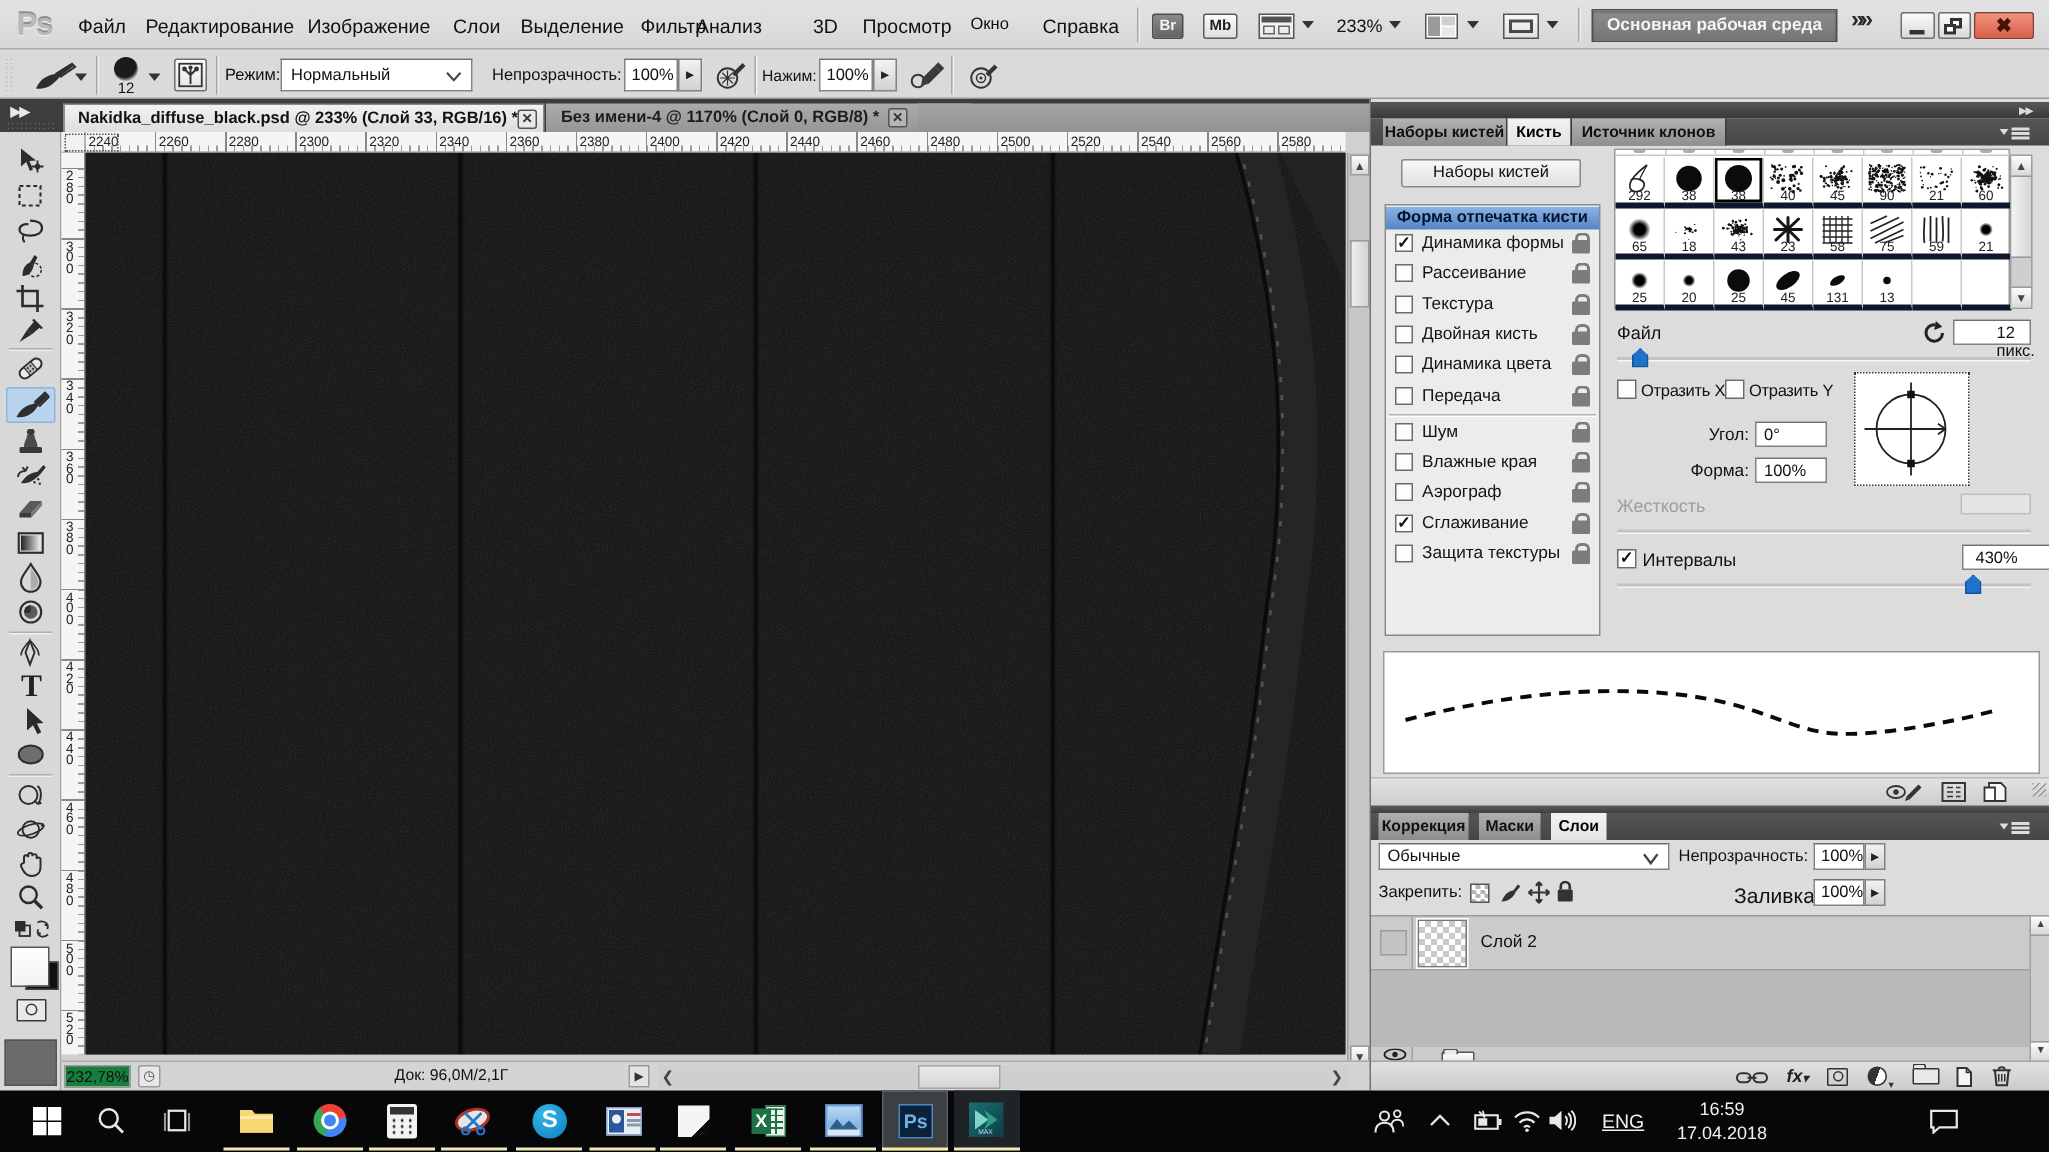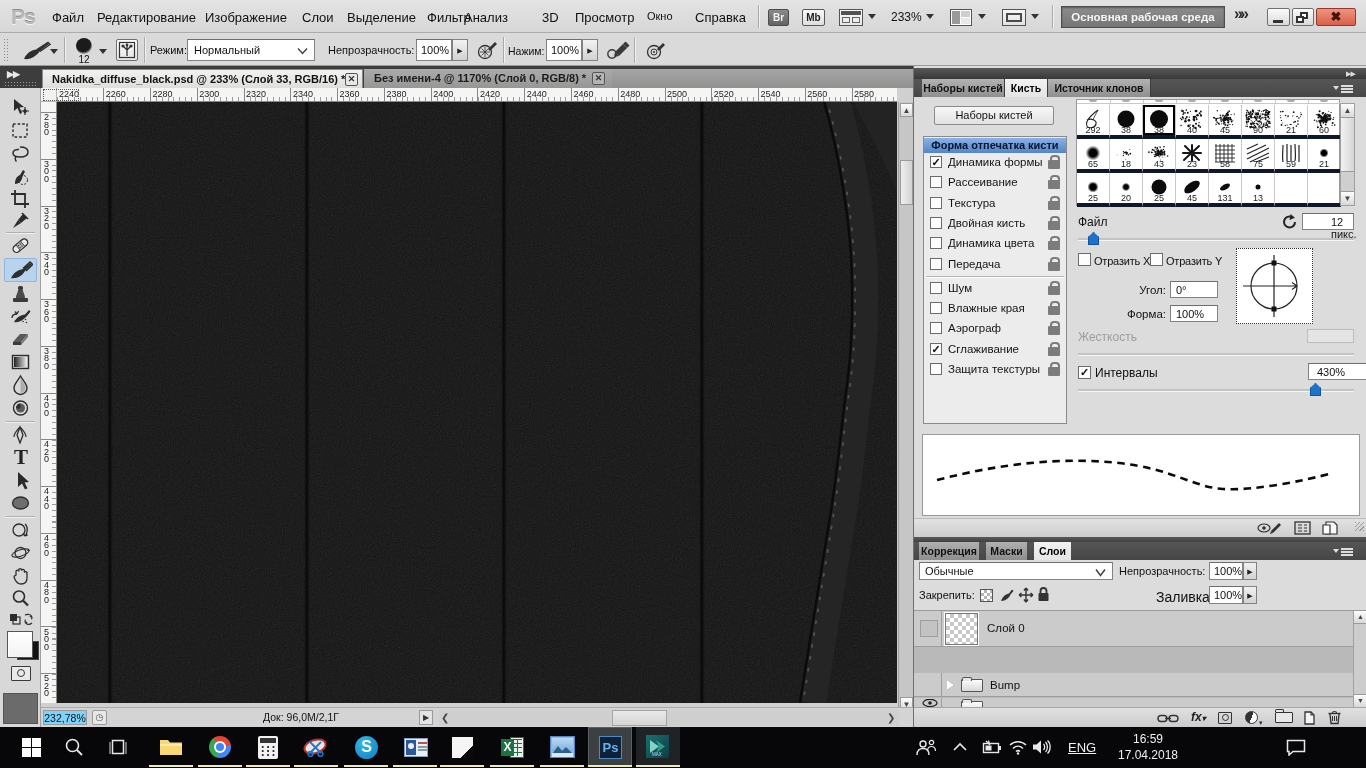--- a/index.html
+++ b/index.html
@@ -346,21 +346,21 @@
     </svg>
   </div>
 
   <div class="a" style="left:857px;top:14px;width:15px;height:610px;background:#c6c6c6;border-left:1px solid #9f9f9f;">
     <div class="a" style="left:1px;top:1px;width:13px;height:14px;background:linear-gradient(#fdfdfd,#d8d8d8);border:1px solid #9a9a9a;color:#444;font-size:8px;text-align:center;line-height:13px;">▲</div>
     <div class="a" style="left:1px;top:58px;width:13px;height:45px;background:linear-gradient(90deg,#efefef,#d2d2d2);border:1px solid #9a9a9a;"></div>
     <div class="a" style="left:1px;top:595px;width:13px;height:14px;background:linear-gradient(#fdfdfd,#d8d8d8);border:1px solid #9a9a9a;color:#444;font-size:8px;text-align:center;line-height:13px;">▼</div>
   </div>
 
   <div class="a" style="left:0;top:619px;width:872px;height:20px;background:#d4d4d4;border-top:1px solid #aaa;">
-    <div class="a" style="left:2px;top:2px;width:44px;height:15px;background:#7dd3fc;border:1px solid #9a9a9a;font-size:10.5px;color:#111;text-align:center;line-height:14px;">232,78%</div>
+    <div class="a" style="left:2px;top:2px;width:44px;height:15px;background:#15803d;border:1px solid #9a9a9a;font-size:10.5px;color:#111;text-align:center;line-height:14px;">232,78%</div>
     <div class="a" style="left:51px;top:2px;width:15px;height:15px;border:1px solid #9a9a9a;border-radius:2px;background:#e8e8e8;color:#555;font-size:9px;text-align:center;line-height:13px;">◷</div>
     <div class="a" style="left:110px;top:2px;width:300px;height:15px;font-size:10.5px;color:#111;text-align:center;line-height:15px;">Док: 96,0М/2,1Г</div>
     <div class="a" style="left:378px;top:2px;width:14px;height:15px;background:#e4e4e4;border:1px solid #9a9a9a;color:#333;font-size:8px;text-align:center;line-height:14px;">▶</div>
     <div class="a" style="left:398px;top:2px;width:460px;height:16px;background:#cfcfcf;">
       <div class="a" style="left:2px;top:2px;color:#444;font-size:10px;">❮</div>
       <div class="a" style="left:173px;top:0;width:55px;height:16px;background:linear-gradient(#e9e9e9,#d5d5d5);border:1px solid #a5a5a5;"></div>
       <div class="a" style="left:448px;top:2px;color:#444;font-size:10px;">❯</div>
     </div>
   </div>
 </div>
@@ -1374,27 +1374,21 @@
   <div class="a inbox" style="left:295px;top:520px;width:34px;height:18px;">
       <div class="a" style="left:4px;top:2px;font-size:11px;color:#111;">100%</div>
     </div>
   <div class="a spin" style="left:329px;top:520px;width:14px;height:18px;line-height:18px;">▶</div>
 
   <div class="a" style="left:0;top:544px;width:453px;height:97px;background:#b9b9b9;border-top:1px solid #9a9a9a;overflow:hidden;">
     <div class="a" style="left:0;top:0;width:439px;height:36px;background:#cbcbcb;border-bottom:1px solid #9e9e9e;">
       <div class="a" style="left:6px;top:9px;width:18px;height:17px;background:#c3c3c3;border:1px solid #9e9e9e;"></div>
       <div class="a" style="left:27px;top:0;width:1px;height:36px;background:#9e9e9e;"></div>
       <div class="a" style="left:31px;top:2px;width:33px;height:32px;background:repeating-conic-gradient(#c9c9c9 0 25%,#fff 0 50%) 0 0/8px 8px;border:1px solid #777;outline:1px solid #fff;"></div>
-      <div class="a" style="left:73px;top:11px;font-size:11.5px;color:#111;">Слой 0</div>
-    </div>
-    <div class="a" style="left:0;top:62px;width:439px;height:24px;background:#cbcbcb;border-bottom:1px solid #9e9e9e;">
-      <div class="a" style="left:27px;top:0;width:1px;height:24px;background:#9e9e9e;"></div>
-      <div class="a" style="left:33px;top:7px;width:0;height:0;border-top:5px solid transparent;border-bottom:5px solid transparent;border-left:7px solid #fff;filter:drop-shadow(0 0 0.5px #444);"></div>
-      <div class="a folder" style="left:47px;top:6px;"></div>
-      <div class="a" style="left:76px;top:6px;font-size:11.5px;color:#111;">Bump</div>
+      <div class="a" style="left:73px;top:11px;font-size:11.5px;color:#111;">Слой 2</div>
     </div>
     <div class="a" style="left:0;top:87px;width:439px;height:10px;background:#cbcbcb;">
       <div class="a" style="left:27px;top:0;width:1px;height:10px;background:#9e9e9e;"></div>
       <svg class="a" style="left:8px;top:1px;" width="16" height="9" viewBox="0 0 16 9">
           <ellipse cx="8" cy="4" rx="7" ry="3.6" fill="none" stroke="#222" stroke-width="1.2"></ellipse>
           <circle cx="8" cy="4" r="1.8" fill="#222"></circle>
         </svg>
       <div class="a folder" style="left:47px;top:3px;"></div>
     </div>
     <div class="a" style="left:439px;top:0;width:14px;height:97px;background:#cdcdcd;border-left:1px solid #9f9f9f;">

